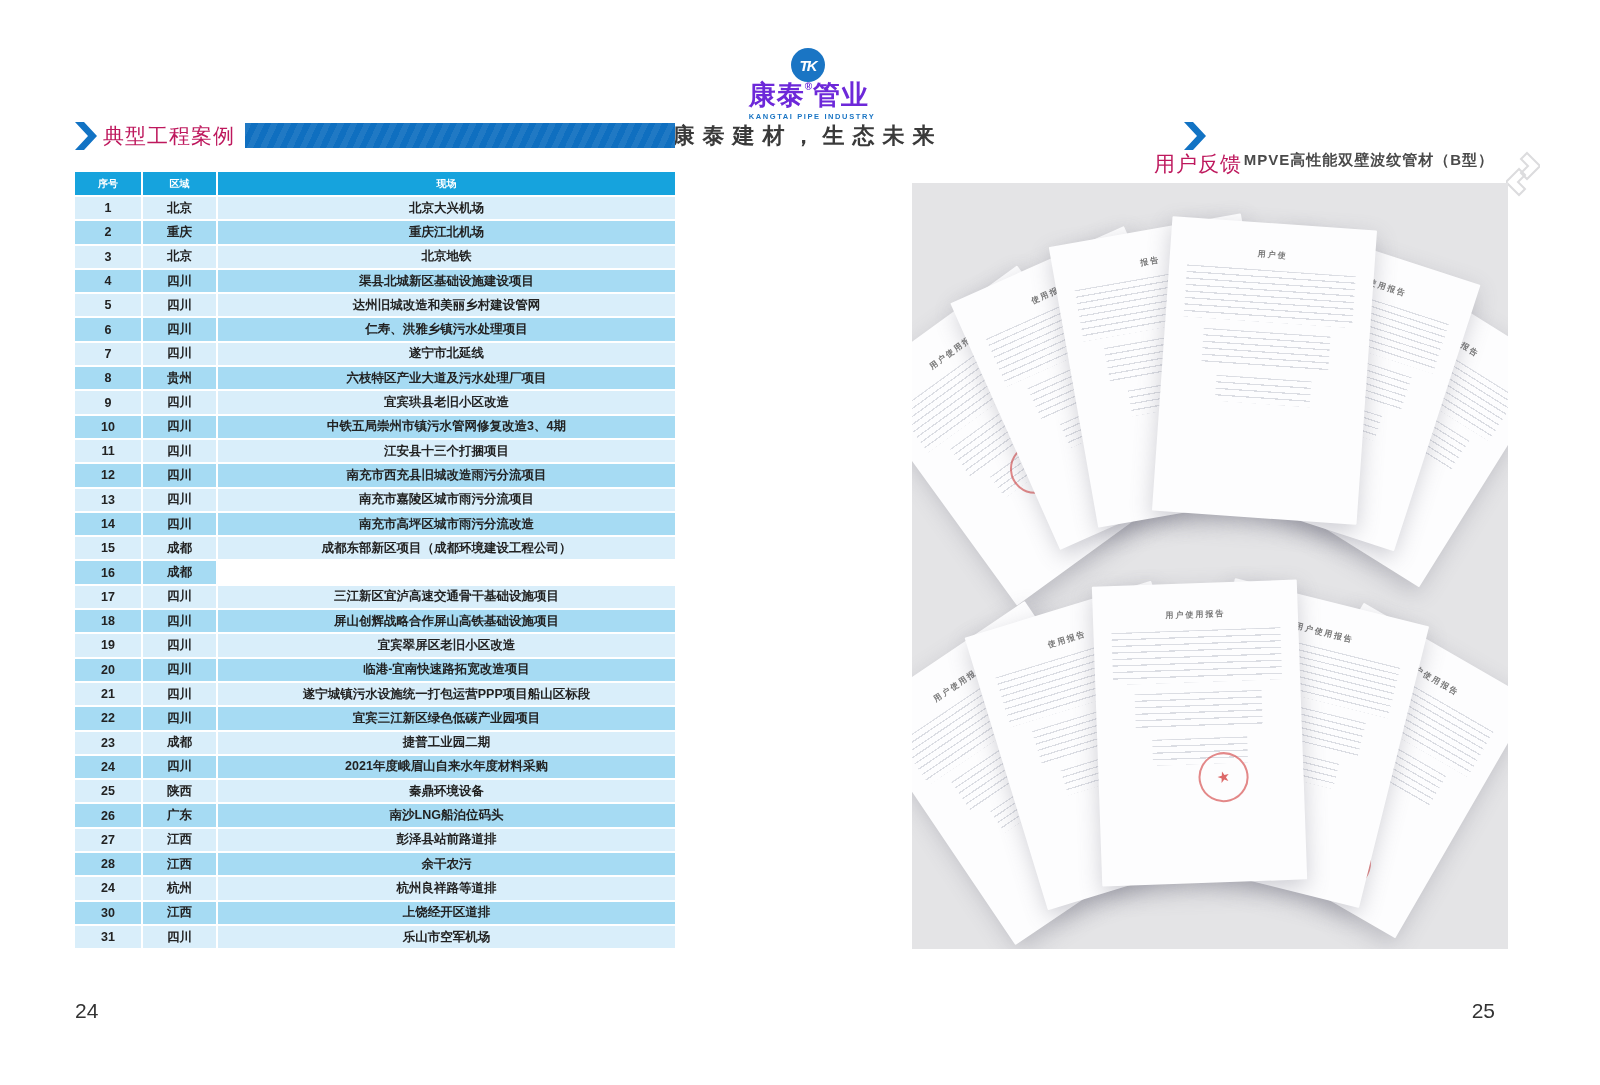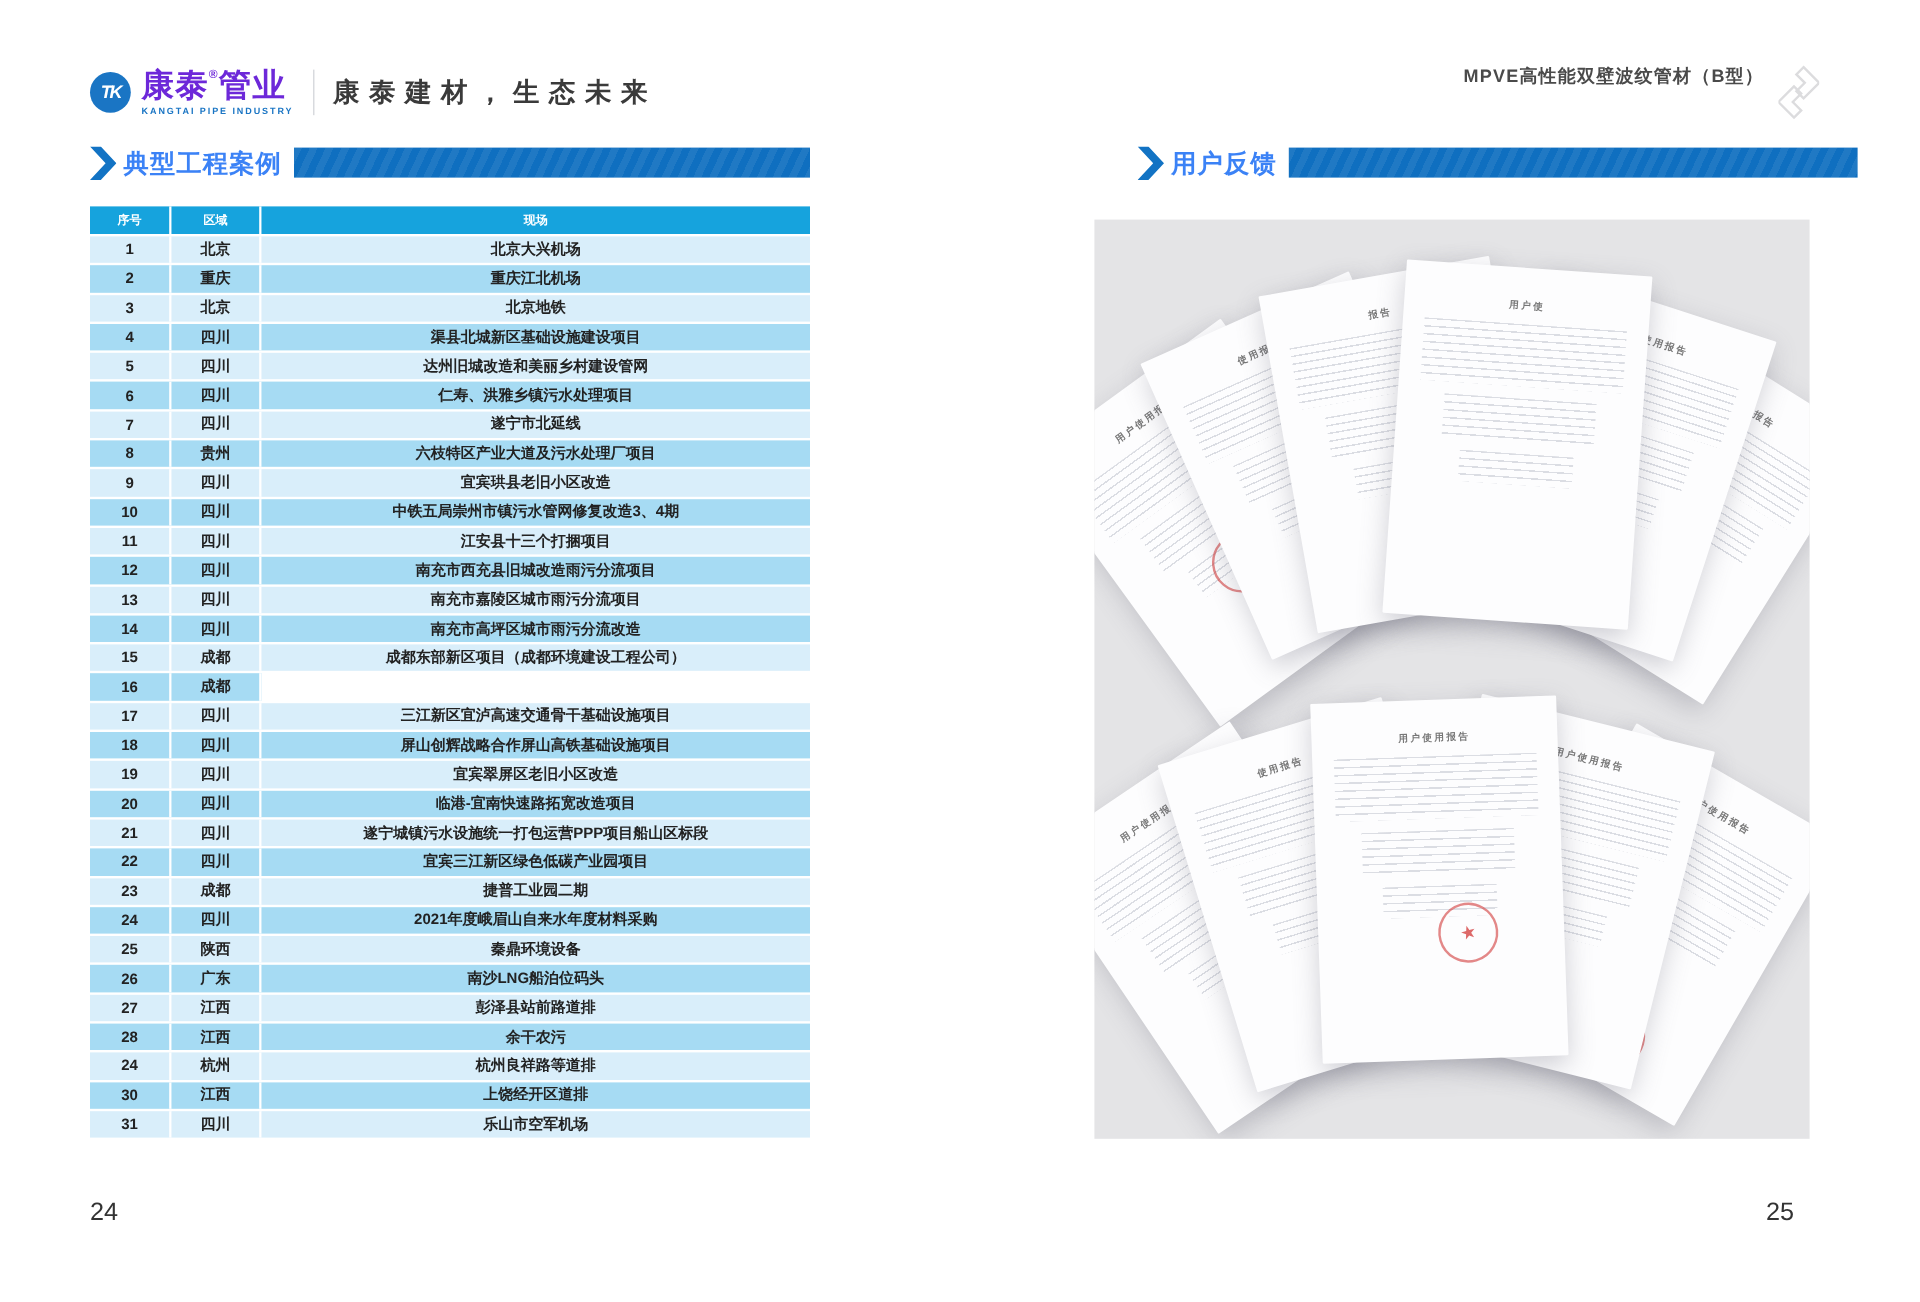--- a/index.html
+++ b/index.html
@@ -1,41 +1,41 @@
 <!DOCTYPE html>
 <html><head>
 <meta charset="utf-8">
 <style>
   html,body{margin:0;padding:0;background:#ffffff;}
   .canvas{
     position:relative;width:1600px;height:1085px;background:#ffffff;overflow:hidden;
     font-family:"Liberation Sans","DejaVu Sans",sans-serif;color:#222;
   }
   
-  .hdr{position:absolute;left:75px;top:48px;right:84px;height:58px;display:flex;align-items:center;}
+  .hdr{position:absolute;left:75px;top:48px;right:60px;height:58px;display:flex;align-items:center;flex-direction:column;}
   .logo-circle{
     width:34px;height:34px;border-radius:50%;background:#1a75c4;color:#fff;
     display:flex;align-items:center;justify-content:center;
     font-weight:bold;font-style:italic;font-size:15px;letter-spacing:-2px;flex:0 0 auto;
   }
   .brand{margin-left:9px;line-height:1;}
   .brand-cn{font-size:27px;font-weight:800;color:#6d28d9;letter-spacing:1px;}
   .brand-cn sup{font-size:10px;vertical-align:top;}
   .brand-en{font-size:7.5px;font-weight:bold;color:#1a75c4;letter-spacing:1.6px;margin-top:4px;}
   .hdr-divider{width:1px;height:38px;background:#cfd2d6;margin:0 16px;}
   .tagline{font-size:22px;font-weight:700;color:#3a3a3a;letter-spacing:8px;}
   .hdr-right{margin-left:auto;display:flex;align-items:flex-start;}
   .product-title{font-size:15px;font-weight:700;color:#4a4a4a;letter-spacing:1px;}
   .s-icon{margin-left:12px;}
   
   .sec{position:absolute;top:122px;height:27px;display:flex;align-items:center;}
   .sec-left{left:75px;width:600px;}
-  .sec-right{left:948px;width:600px;}
+  .sec-right{left:898px;width:600px;flex-direction:column;}
   .sec-chevron{flex:0 0 auto;margin-right:6px;}
-  .sec-title{font-size:21px;font-weight:700;color:#3b82f6;letter-spacing:1px;white-space:nowrap;}
+  .sec-title{font-size:21px;font-weight:400;color:#be185d;letter-spacing:1px;white-space:nowrap;}
   .sec-bar{
     flex:1 1 auto;height:25px;margin-left:10px;background:#0f6fc0;
     background-image:repeating-linear-gradient(115deg,rgba(255,255,255,.07) 0 6px,rgba(0,0,0,0) 6px 12px);
   }
   
   .table{position:absolute;left:75px;top:172px;width:600px;}
   .trow{display:flex;height:24.3px;box-sizing:border-box;border-bottom:2px solid #fff;}
   .thead{height:25px;}
   .tcell{
     box-sizing:border-box;display:flex;align-items:center;justify-content:center;

